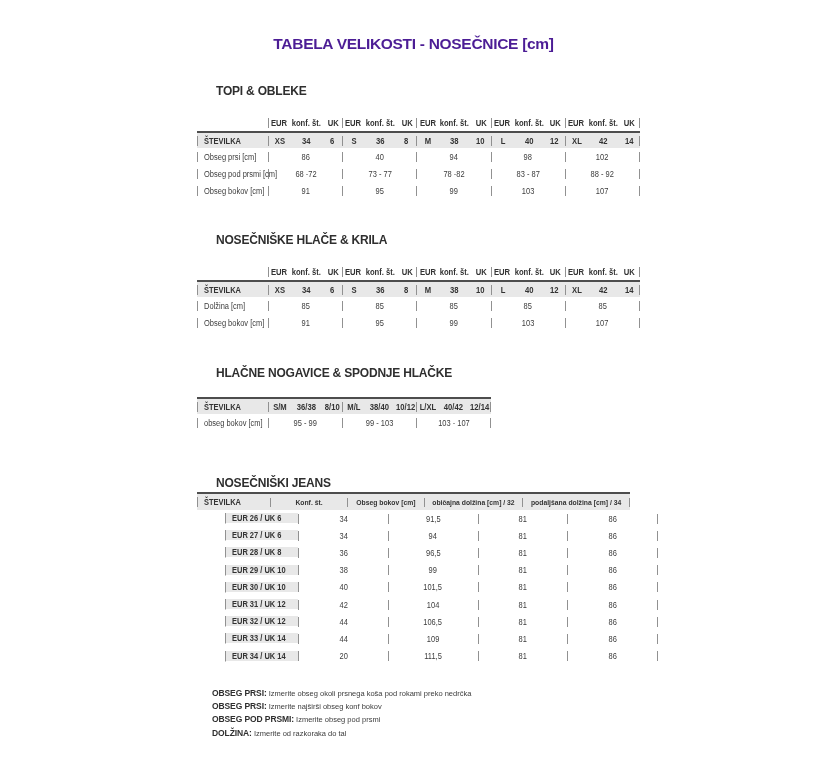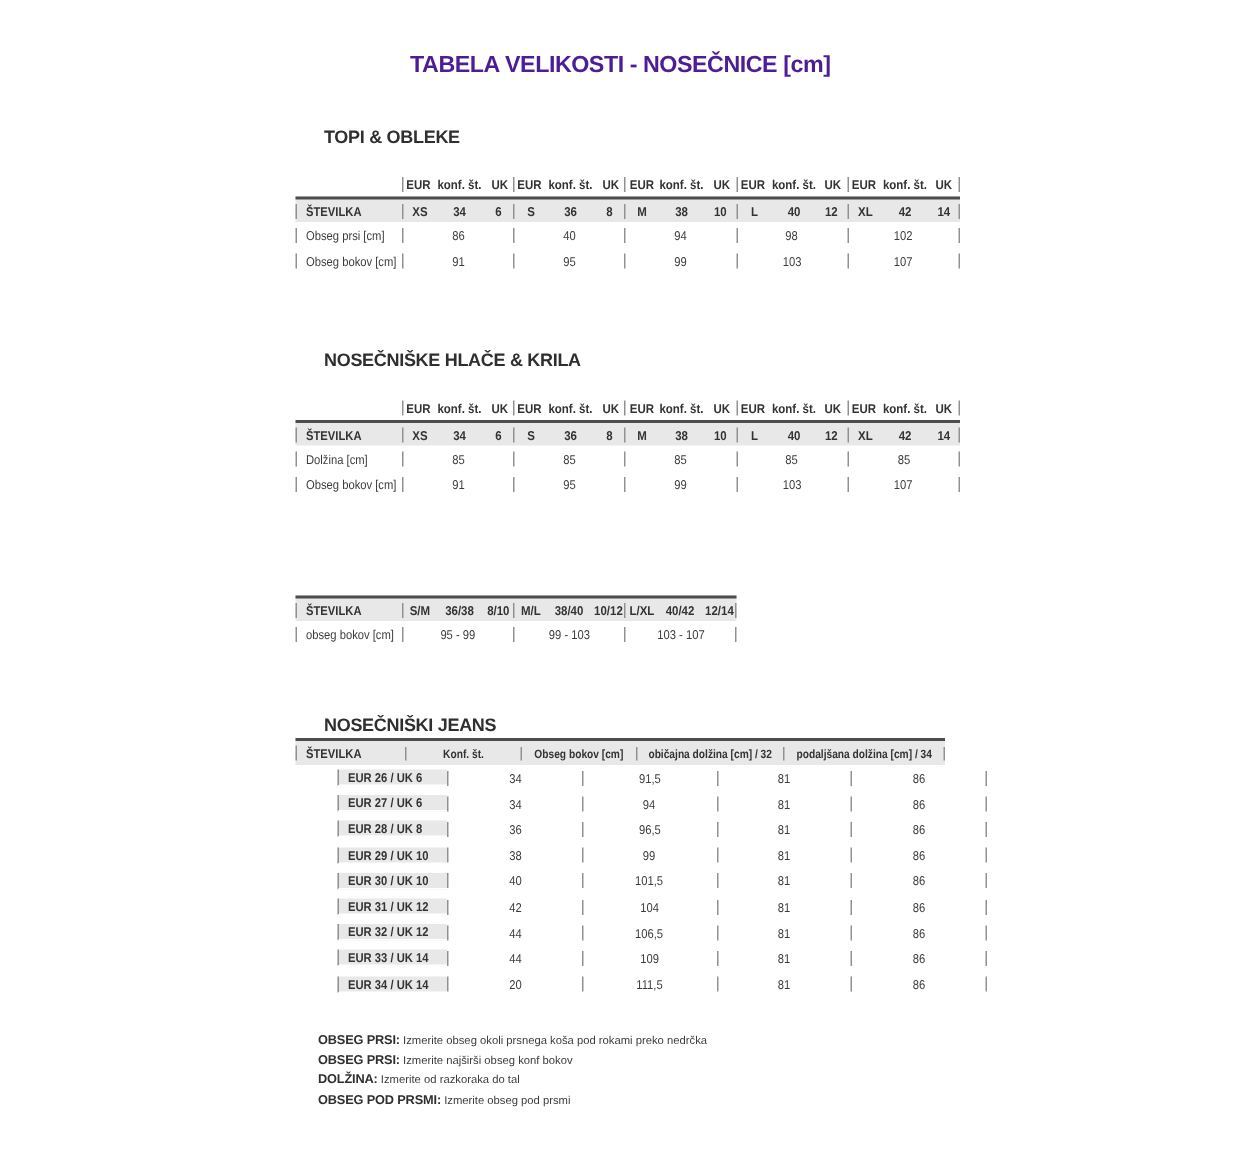--- a/index.html
+++ b/index.html
@@ -126,20 +126,40 @@
         </div>
         <div class="cell grp">
           <span>98</span>
         </div>
         <div class="cell grp last">
           <span>102</span>
         </div>
       </div>
       <div class="row data-row">
         <div class="cell lbl">
+          <span>Obseg pod prsmi [cm]</span>
+        </div>
+        <div class="cell grp">
+          <span>68 -72</span>
+        </div>
+        <div class="cell grp">
+          <span>73 - 77</span>
+        </div>
+        <div class="cell grp">
+          <span>78 -82</span>
+        </div>
+        <div class="cell grp">
+          <span>83 - 87</span>
+        </div>
+        <div class="cell grp last">
+          <span>88 - 92</span>
+        </div>
+      </div>
+      <div class="row data-row">
+        <div class="cell lbl">
           <span>Obseg bokov [cm]</span>
         </div>
         <div class="cell grp">
           <span>91</span>
         </div>
         <div class="cell grp">
           <span>95</span>
         </div>
         <div class="cell grp">
           <span>99</span>
@@ -264,20 +284,21 @@
       <div class="row overhang">
         <div class="cell lbl"></div>
         <div class="cell grp"></div>
         <div class="cell grp"></div>
         <div class="cell grp"></div>
         <div class="cell grp"></div>
         <div class="cell grp last"></div>
       </div>
     </div>
 
+  <div class="section-heading sh3">HLAČNE NOGAVICE &amp; SPODNJE HLAČKE</div>
   <div class="table tb3">
       <div class="row overhang-top">
         <div class="cell lbl"></div>
         <div class="cell grp"></div>
         <div class="cell grp"></div>
         <div class="cell grp last"></div>
       </div>
       <div class="row size-row">
         <div class="cell lbl bold">
           <span>ŠTEVILKA</span>
@@ -497,16 +518,16 @@
         <div class="cell jcol"></div>
         <div class="cell jcol"></div>
         <div class="cell jcol"></div>
         <div class="cell jcol last"></div>
       </div>
     </div>
 
   <div class="notes">
     <div class="note"><b>OBSEG PRSI:</b> <span>Izmerite obseg okoli prsnega koša pod rokami preko nedrčka</span></div>
     <div class="note"><b>OBSEG PRSI:</b> <span>Izmerite najširši obseg konf bokov</span></div>
+    <div class="note"><b>OBSEG POD PRSMI:</b> <span>Izmerite obseg pod prsmi</span></div>
     <div class="note"><b>DOLŽINA:</b> <span>Izmerite od razkoraka do tal</span></div>
-    <div class="note"><b>OBSEG POD PRSMI:</b> <span>Izmerite obseg pod prsmi</span></div>
   </div>
 </div>
 
 </body></html>

